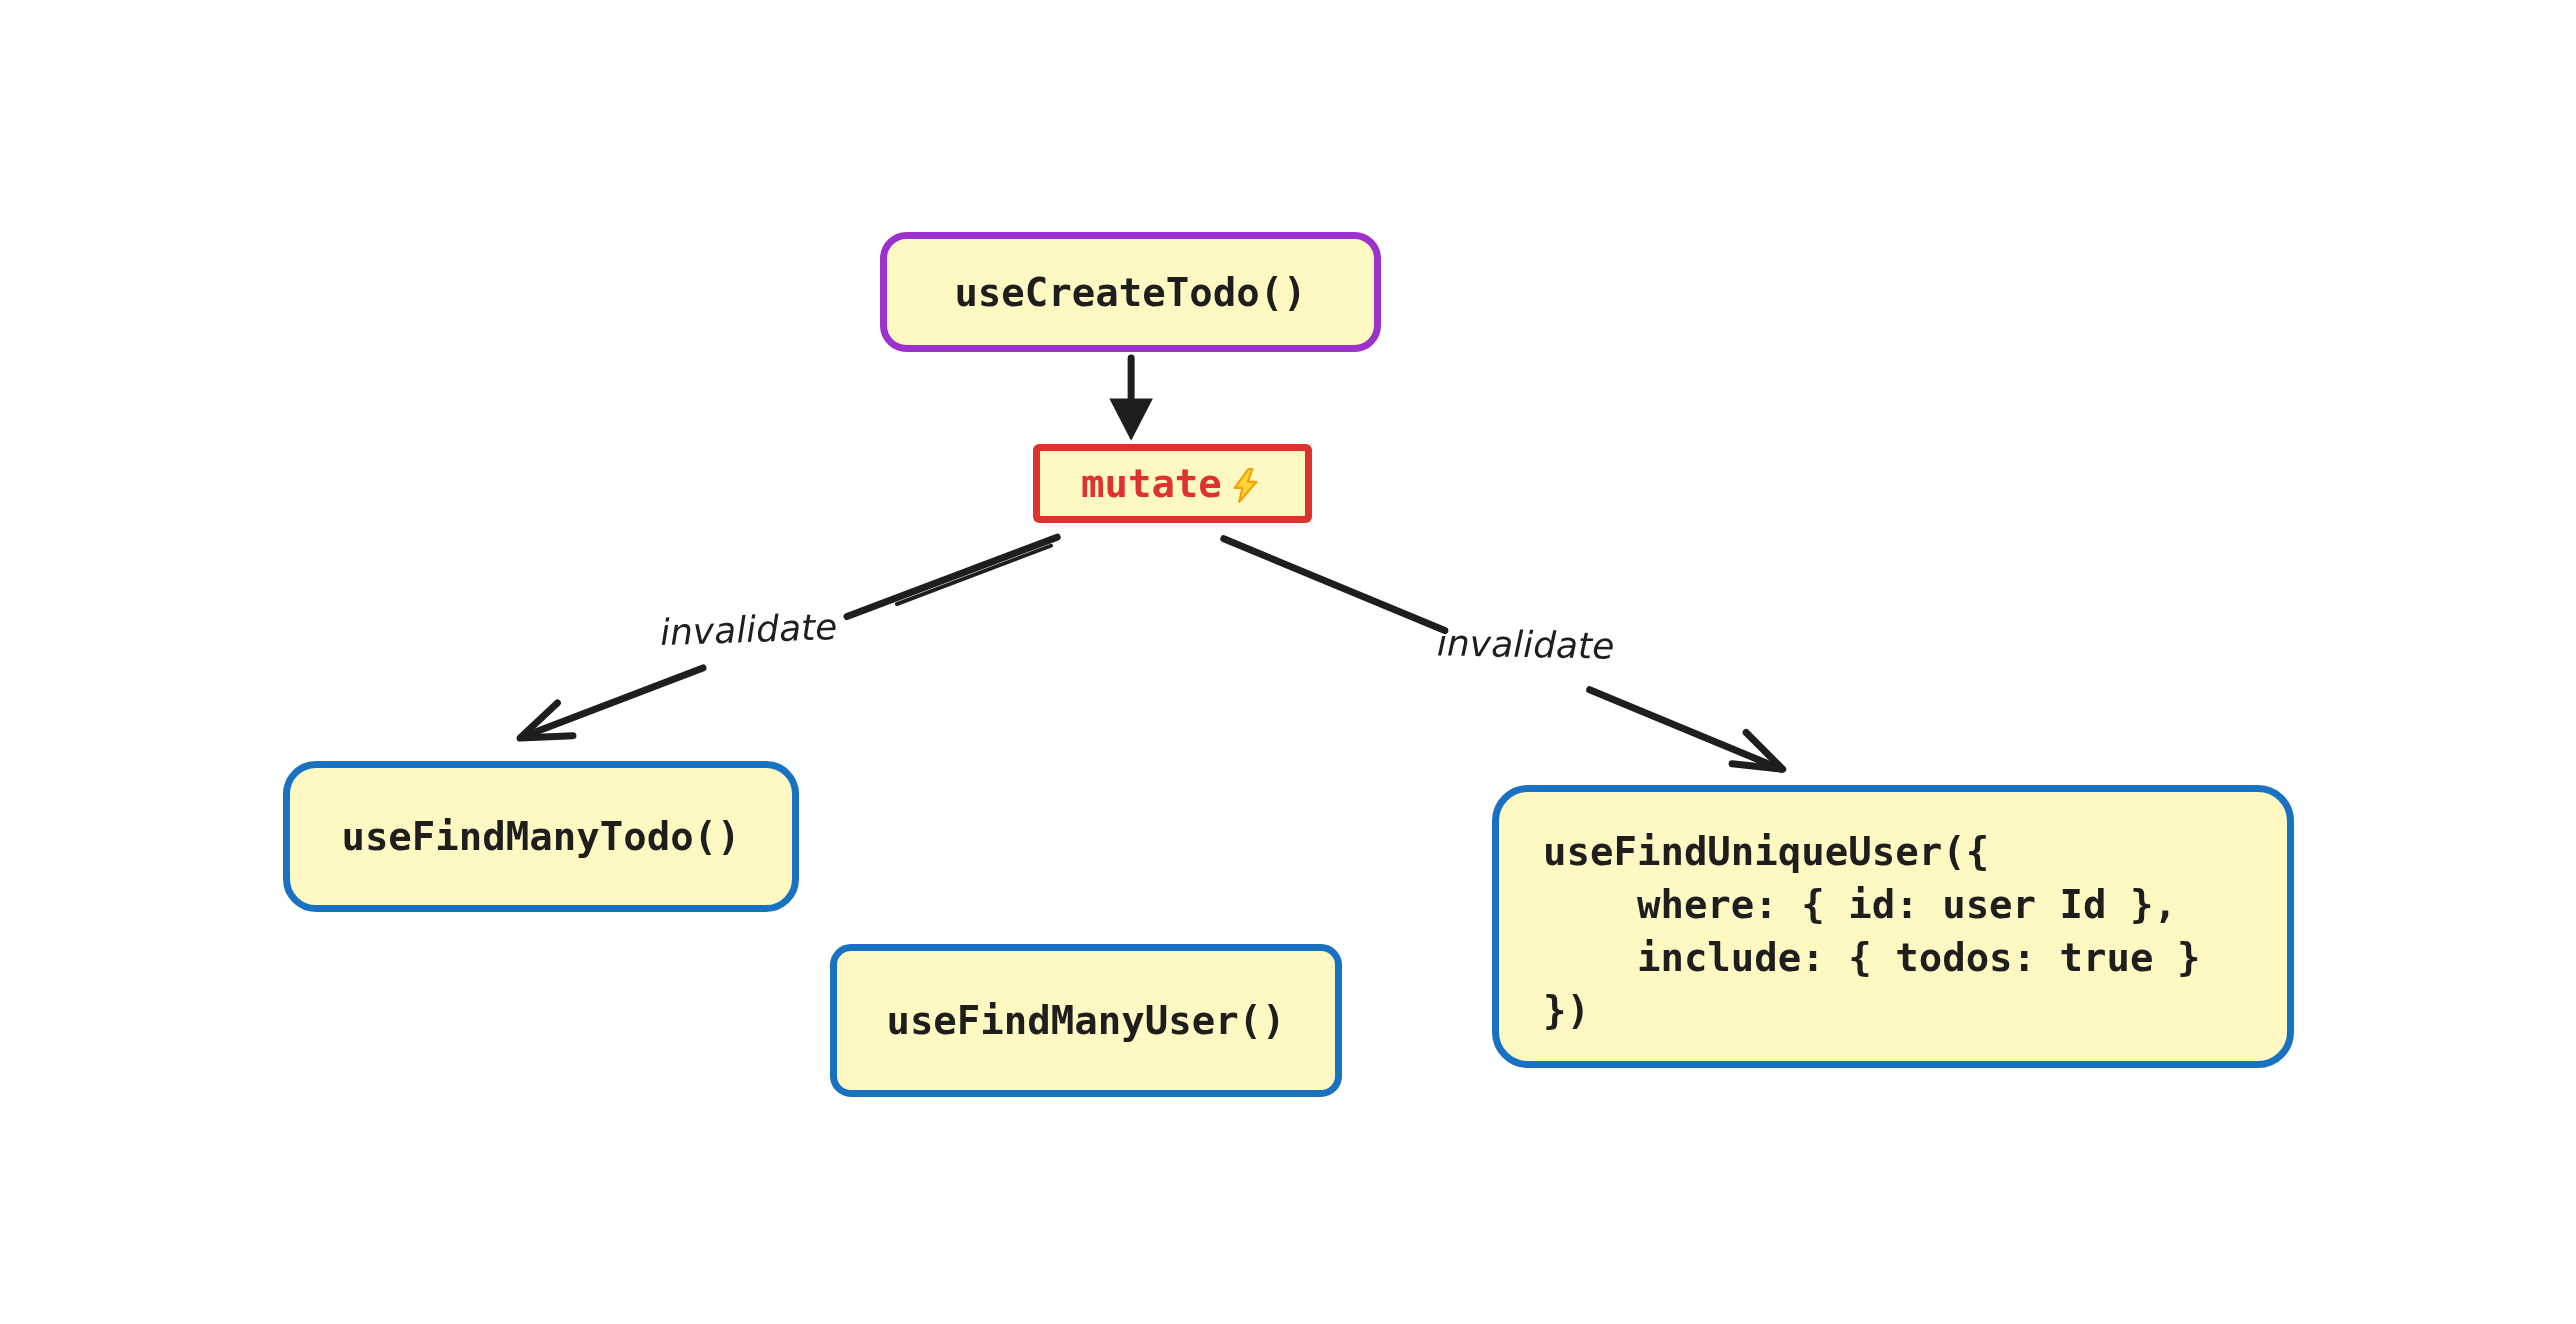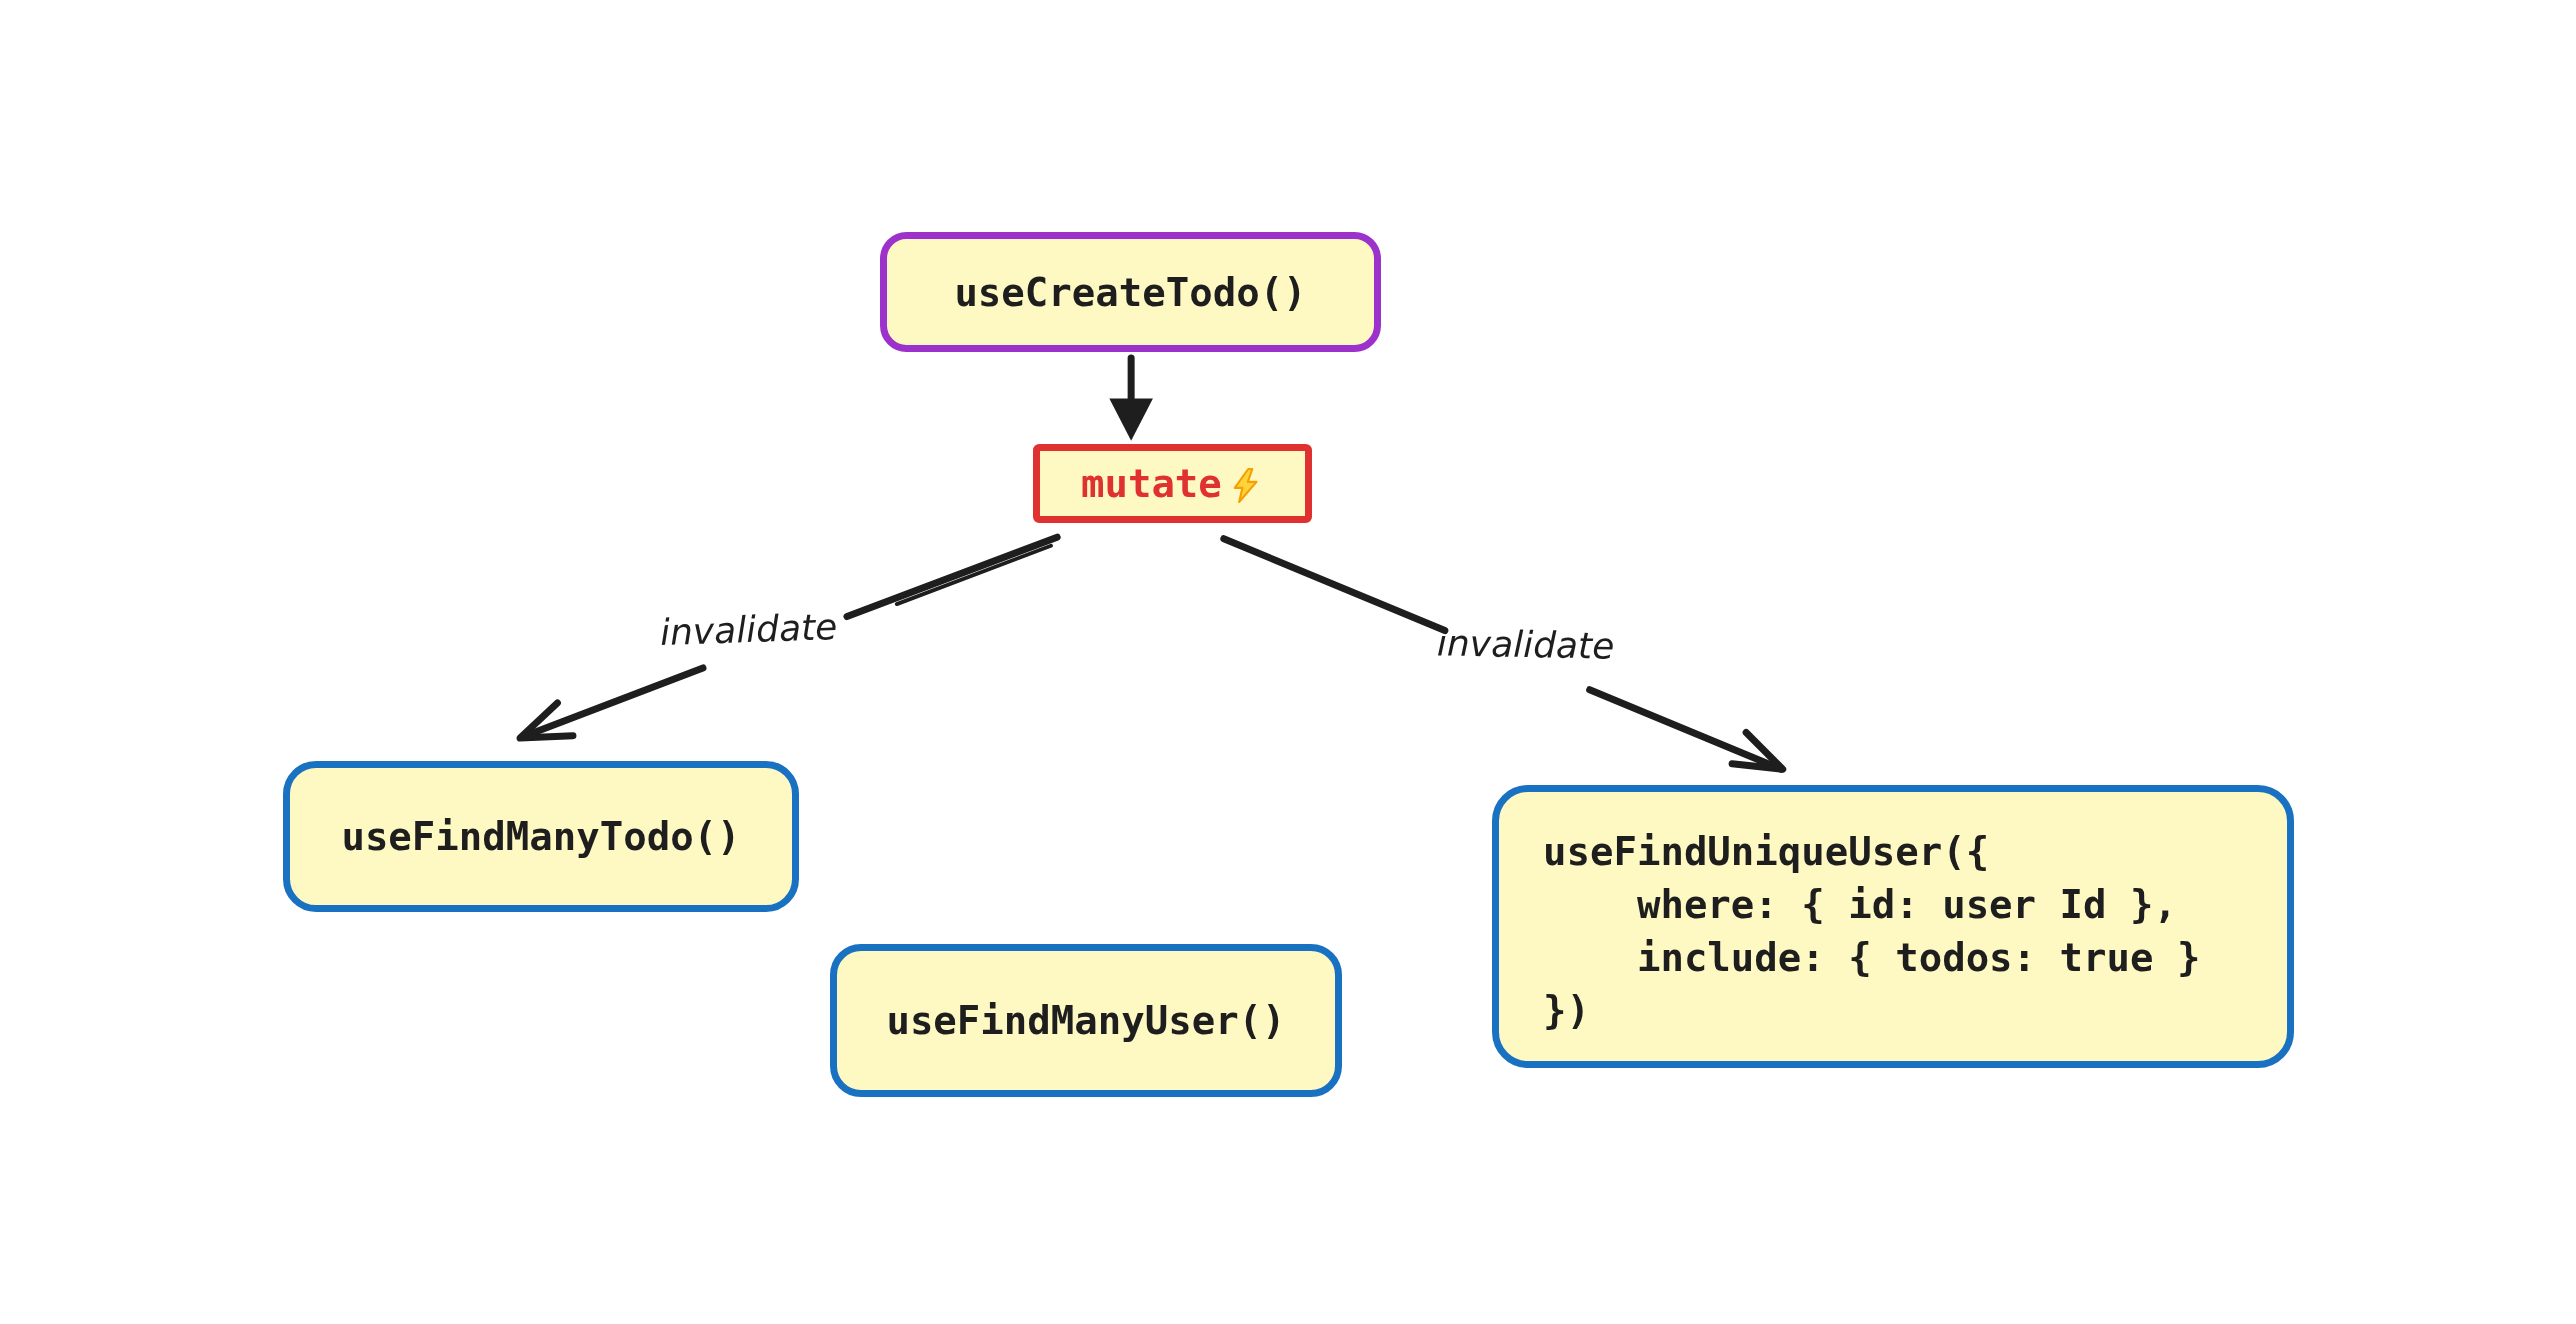--- a/index.html
+++ b/index.html
@@ -43,21 +43,21 @@
   }
   #node-find-many-todo {
     left: 283px; top: 753px; width: 516px; height: 151px;
     border: 7.8px solid #1971c2;
     border-radius: 33px;
     margin-top: 8px;
   }
   #node-find-many-user {
     left: 830px; top: 944px; width: 512px; height: 153px;
     border: 7.8px solid #1971c2;
-    border-radius: 31px;
+    border-radius: 21px;
   }
   #node-find-unique-user {
     left: 1492px; top: 785px; width: 802px; height: 283px;
     border: 7.8px solid #1971c2;
     border-radius: 36px;
     display: block;
     padding: 33px 14px 0 44px;
     white-space: pre;
     line-height: 53px;
     font-size: 39px;

